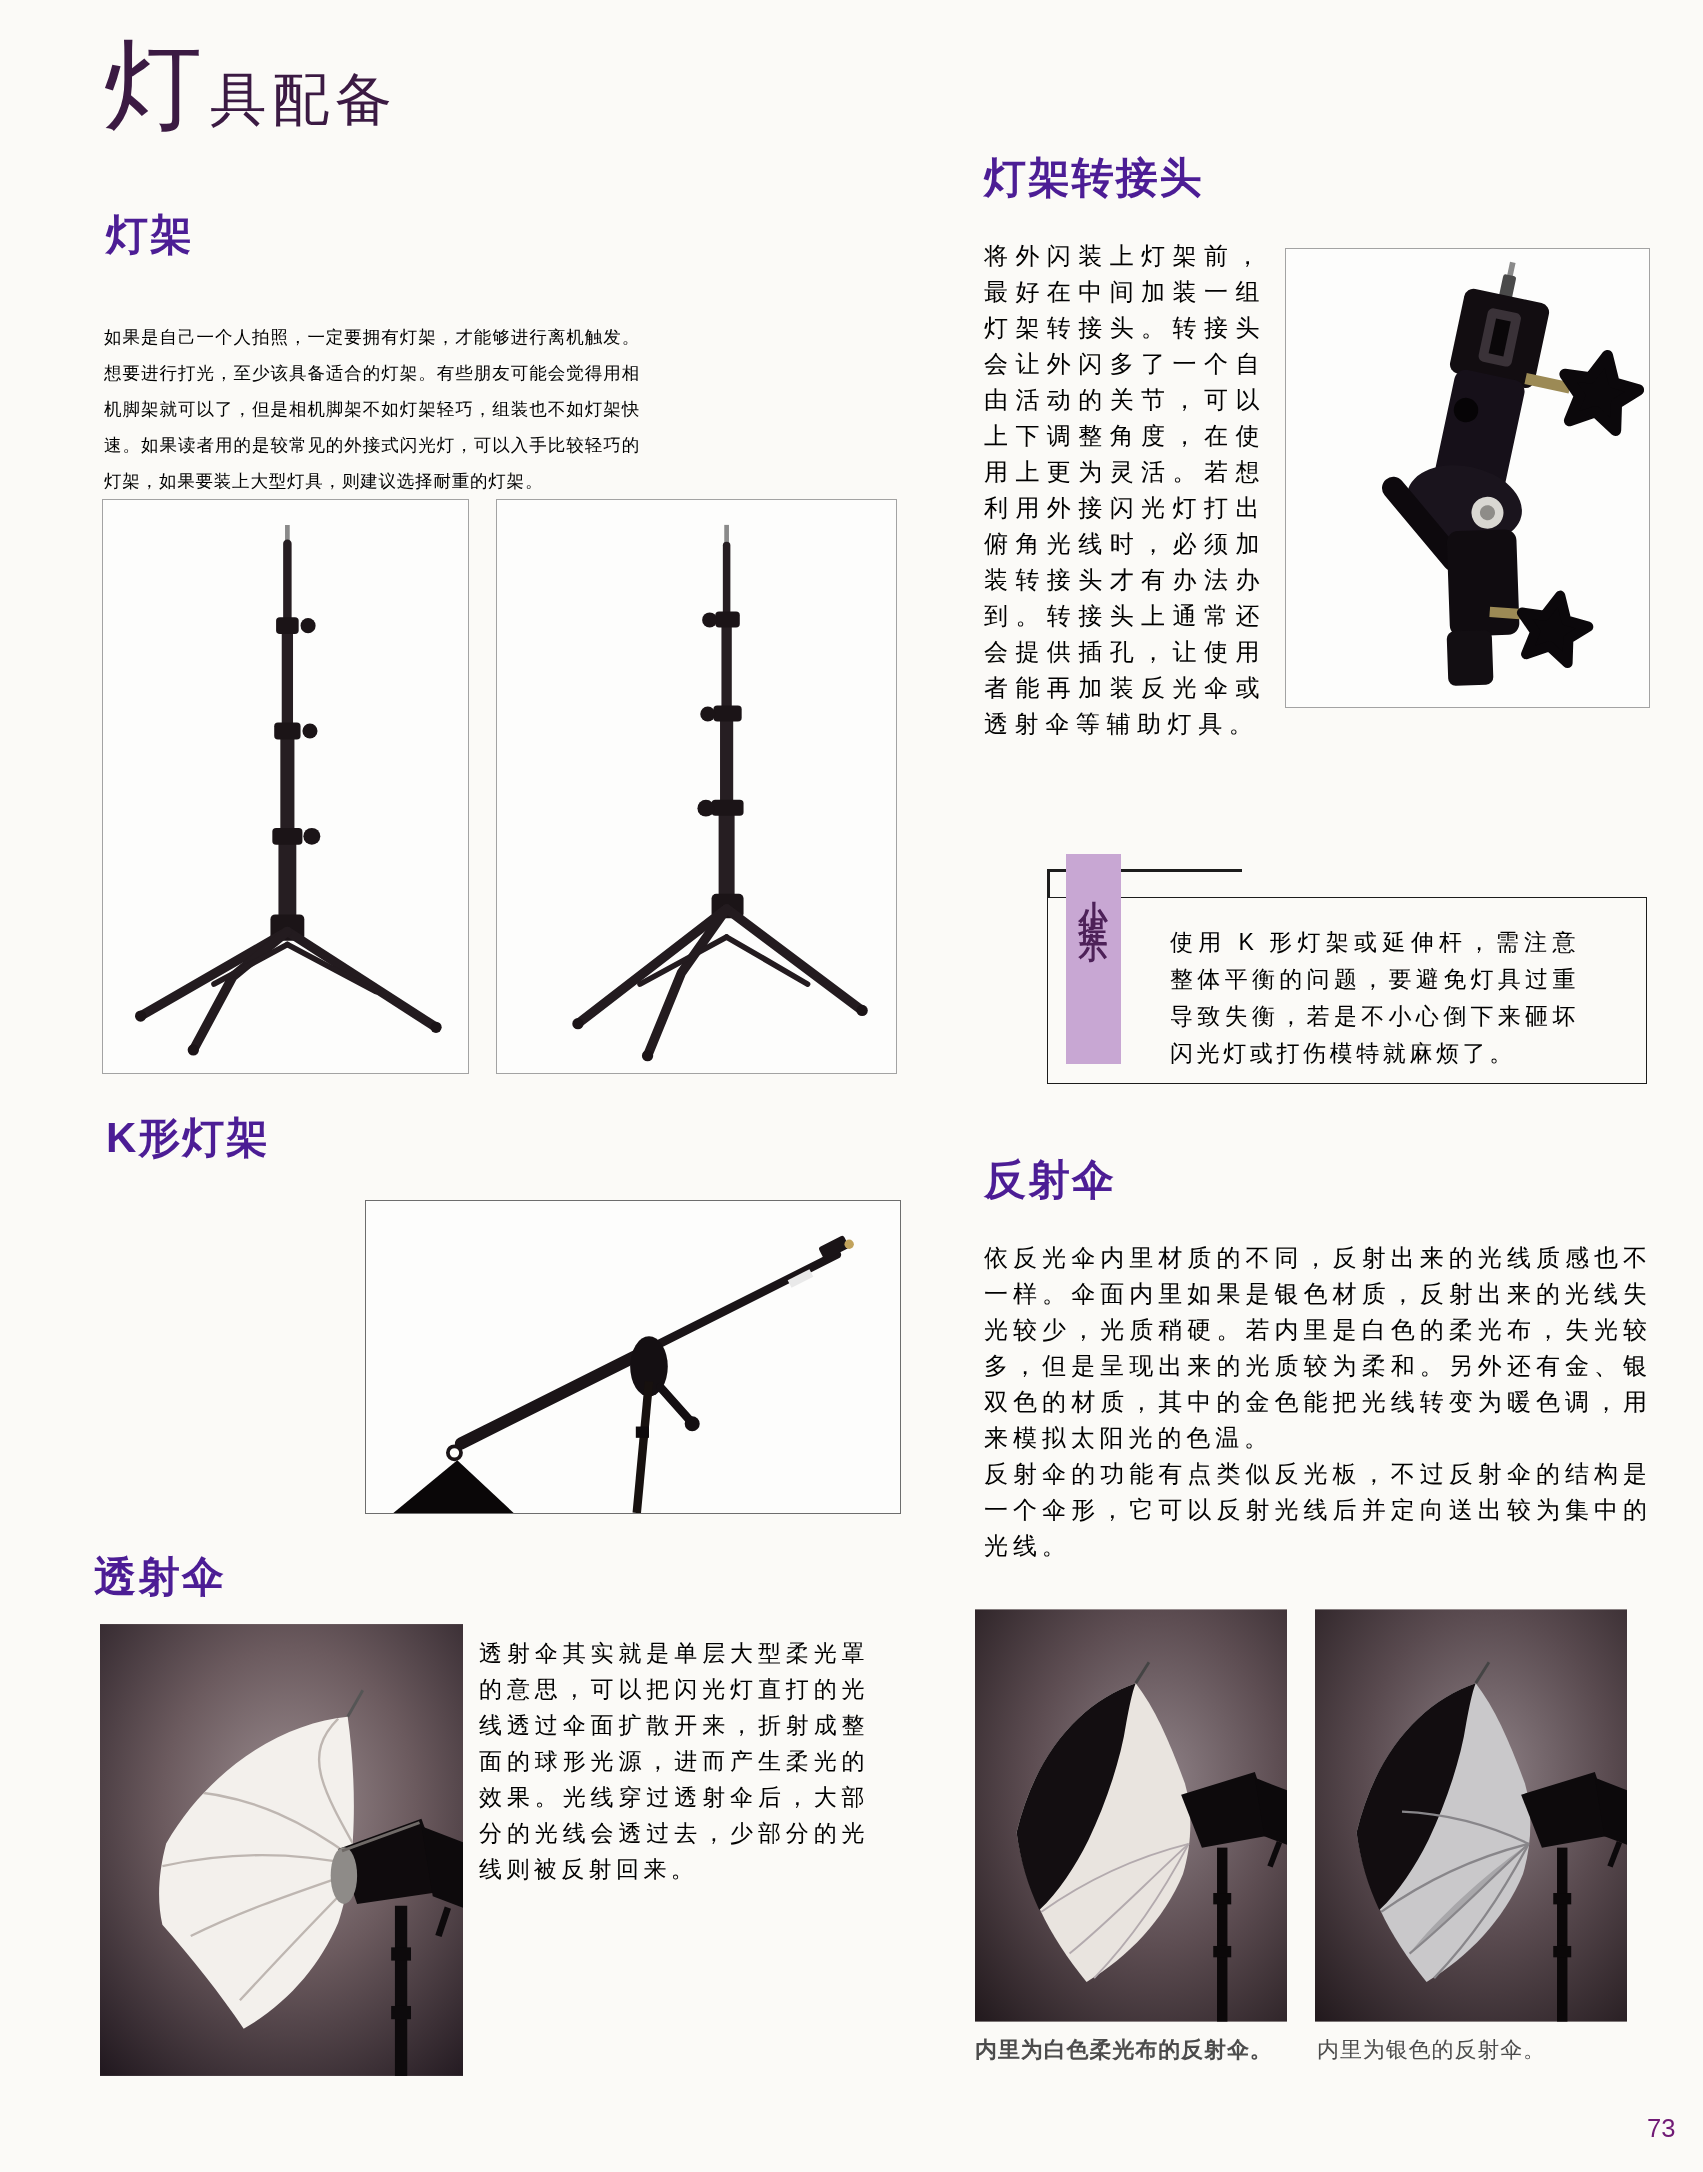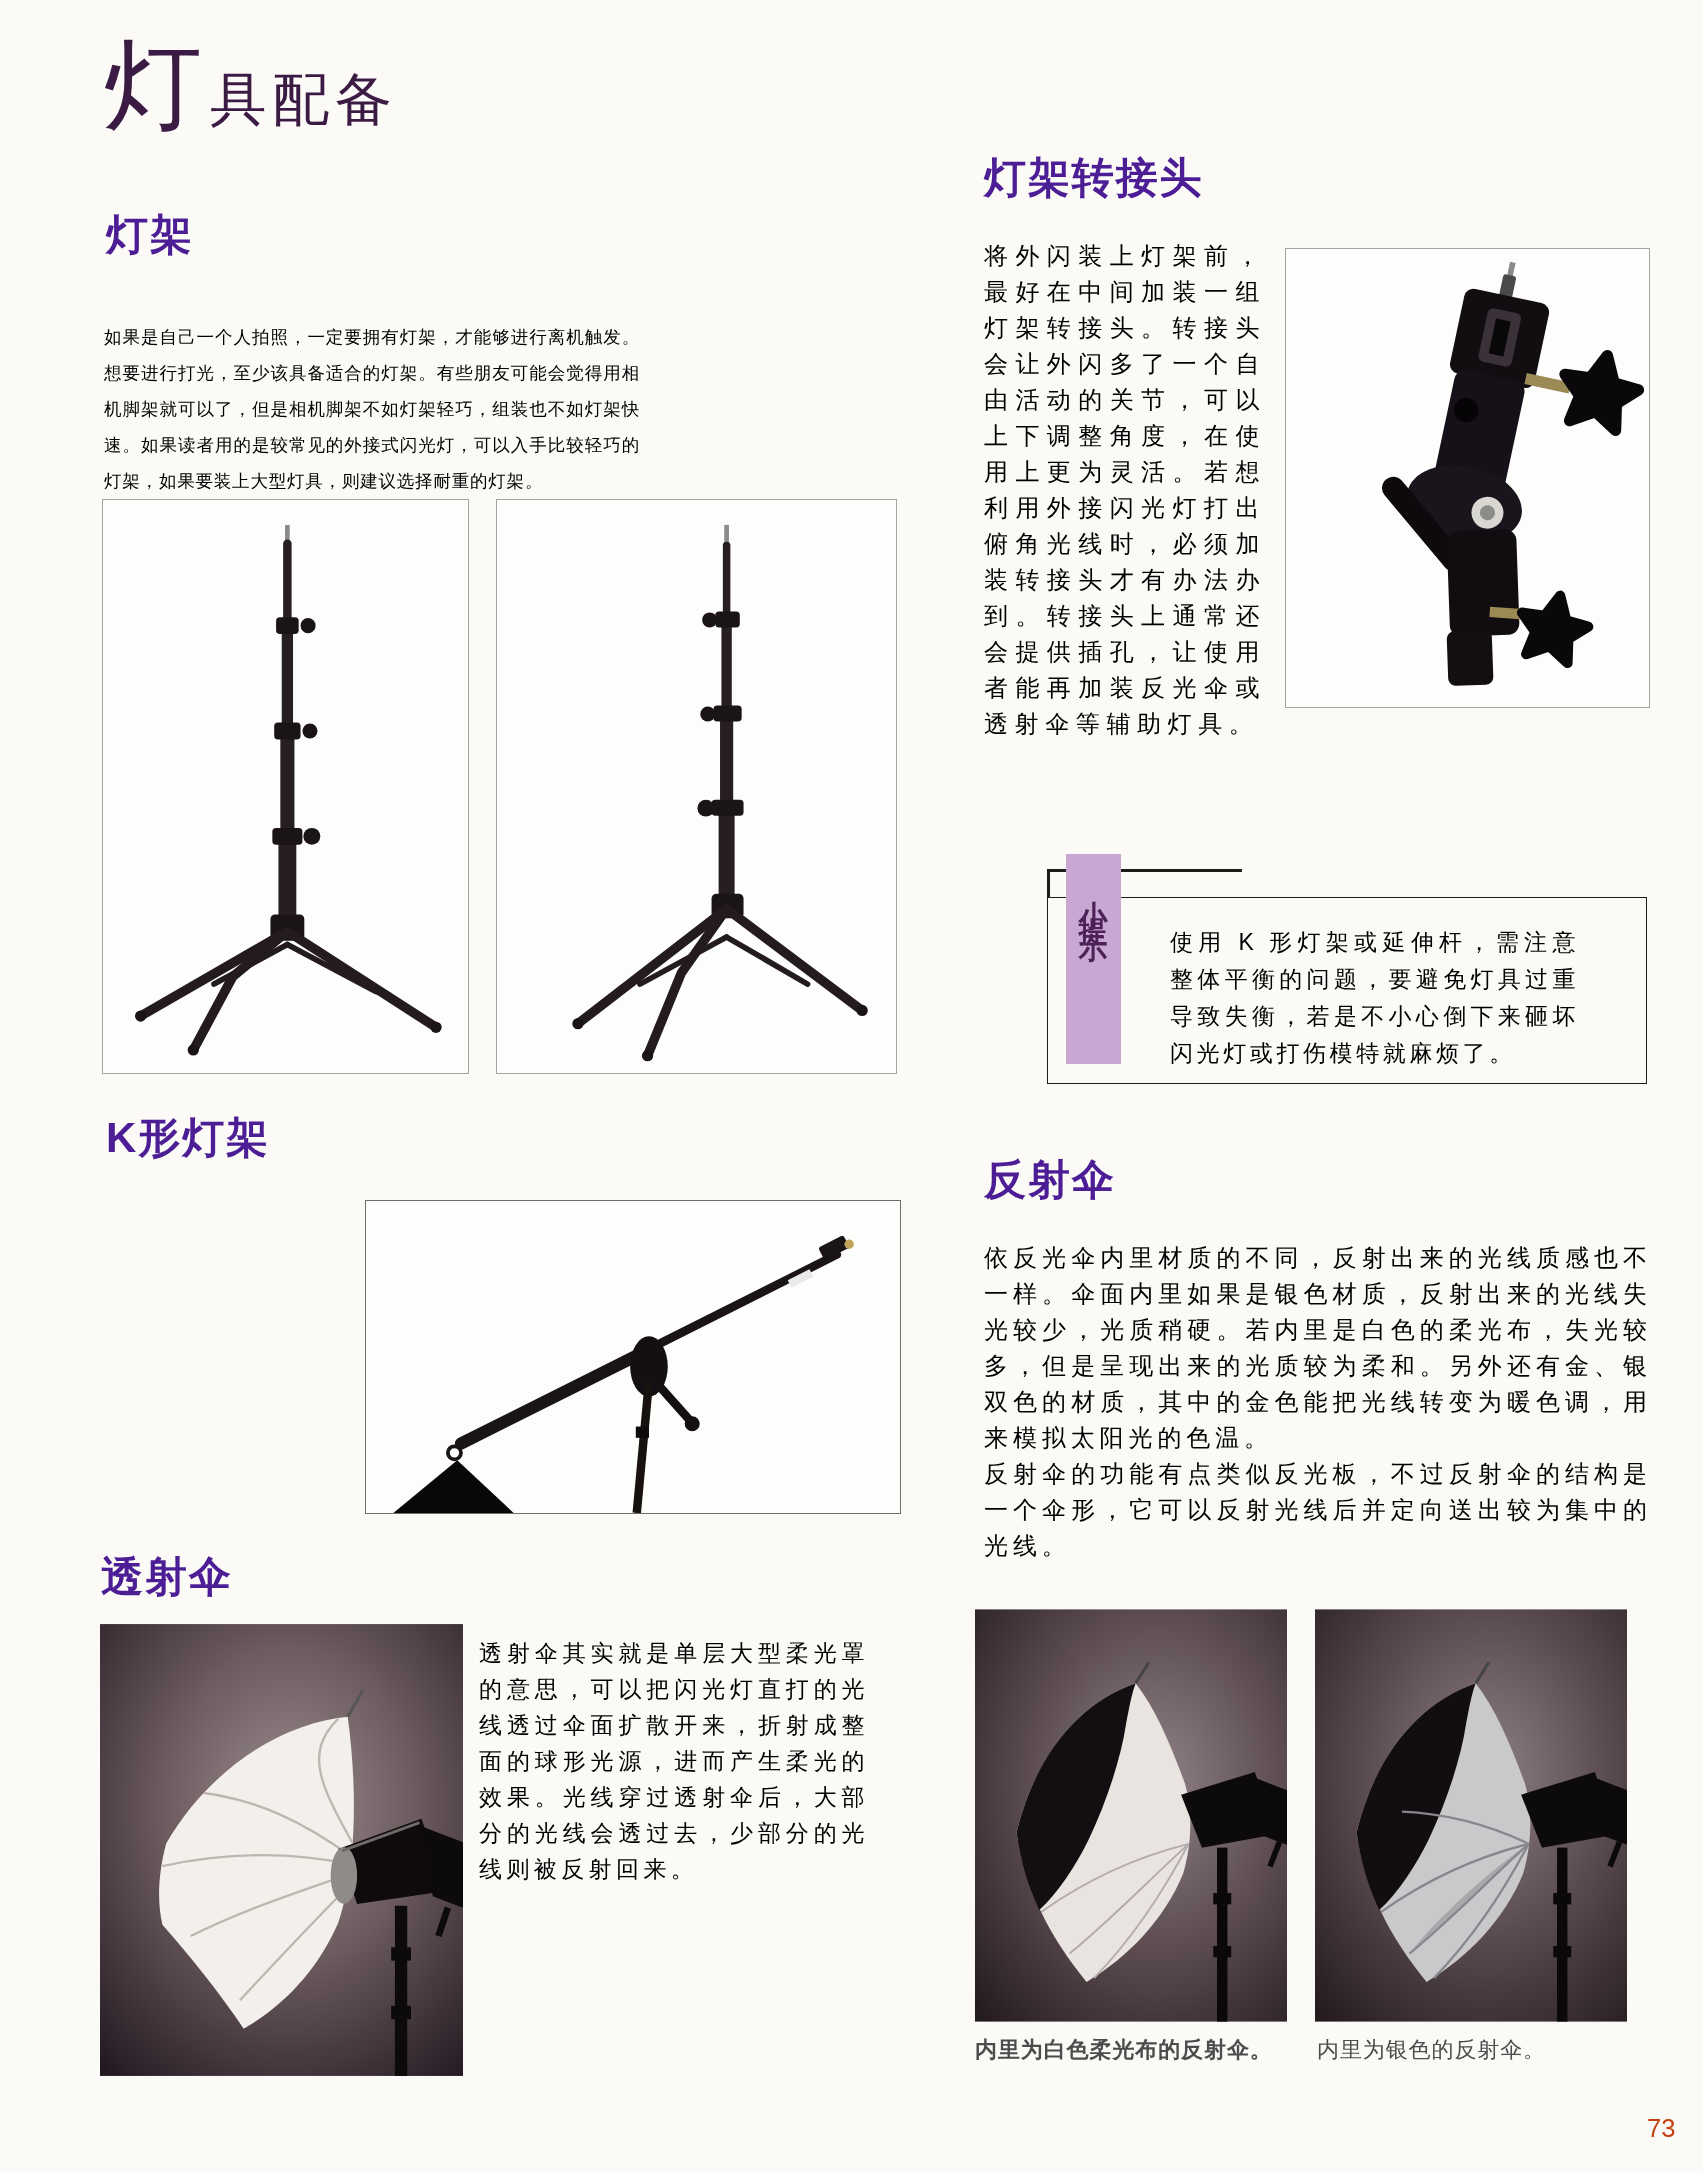--- a/index.html
+++ b/index.html
@@ -14,21 +14,21 @@
   
   .title{left:104px;top:36px;display:flex;align-items:baseline;color:#3b1a43;}
   .title .big{font-size:98px;font-weight:500;line-height:1;}
   .title .rest{font-size:57px;font-weight:500;letter-spacing:5.7px;margin-left:7.6px;}
 
   
   .h2{font-size:42px;font-weight:600;color:#4c1d95;letter-spacing:1.9px;line-height:1.2;}
   .h-stand{left:106px;top:210px;}
   .h-adapter{left:984px;top:153px;}
   .h-kstand{left:106px;top:1113px;}
-  .h-shoot{left:101px;top:1552px;text-align:right;}
+  .h-shoot{left:94px;top:1552px;text-align:right;}
   .h-reflect{left:984px;top:1155px;}
 
   
   .para{text-align:justify;color:#000000;margin:0;}
   .p-stand{left:104px;top:295px;width:536px;font-size:17.5px;line-height:36px;letter-spacing:0.8px;margin-top:24px;}
   .p-adapter{left:984px;top:238px;width:282px;font-size:24px;line-height:36px;letter-spacing:6.6px;}
   .p-kstand{left:106px;top:1216px;width:254px;font-size:24px;line-height:36px;letter-spacing:7.6px;}
   .p-shoot{left:479px;top:1635px;width:390px;font-size:23px;line-height:36px;letter-spacing:4.4px;}
   .p-reflect{left:984px;top:1240px;width:668px;font-size:24px;line-height:36px;letter-spacing:4.9px;}
   .p-reflect p{margin:0;text-align:justify;}
@@ -51,21 +51,21 @@
   .tip-topline{left:1047px;top:869px;width:195px;height:2.8px;background:#1c1c1c;}
   .tip-leftline{left:1047px;top:869px;width:2.8px;height:32px;background:#1c1c1c;}
   .tip-ribbon{left:1066px;top:854px;width:55px;height:210px;background:#c8a7d3;display:flex;justify-content:center;}
   .tip-ribbon span{writing-mode:vertical-rl;font-size:29px;font-weight:600;color:#4d2158;letter-spacing:17px;padding-top:23px;}
   .tip-text{left:1170px;top:924px;width:409px;font-size:23px;line-height:37px;letter-spacing:3.6px;}
 
   
   .caption{font-size:22px;letter-spacing:0.9px;color:#4c4c4c;}
   .cap-white{left:975px;top:2035px;font-weight:bold;}
   .cap-silver{left:1317px;top:2035px;}
-  .pageno{left:1647px;top:2114px;font-size:25.6px;color:#c2410c;}
+  .pageno{left:1647px;top:2114px;font-size:25.6px;color:#701a75;}
 
   svg{display:block;width:100%;height:100%;}
 </style>
 </head>
 <body>
 
 <div class="page">
 
   <div class="abs title">
     <span class="big">灯</span>

